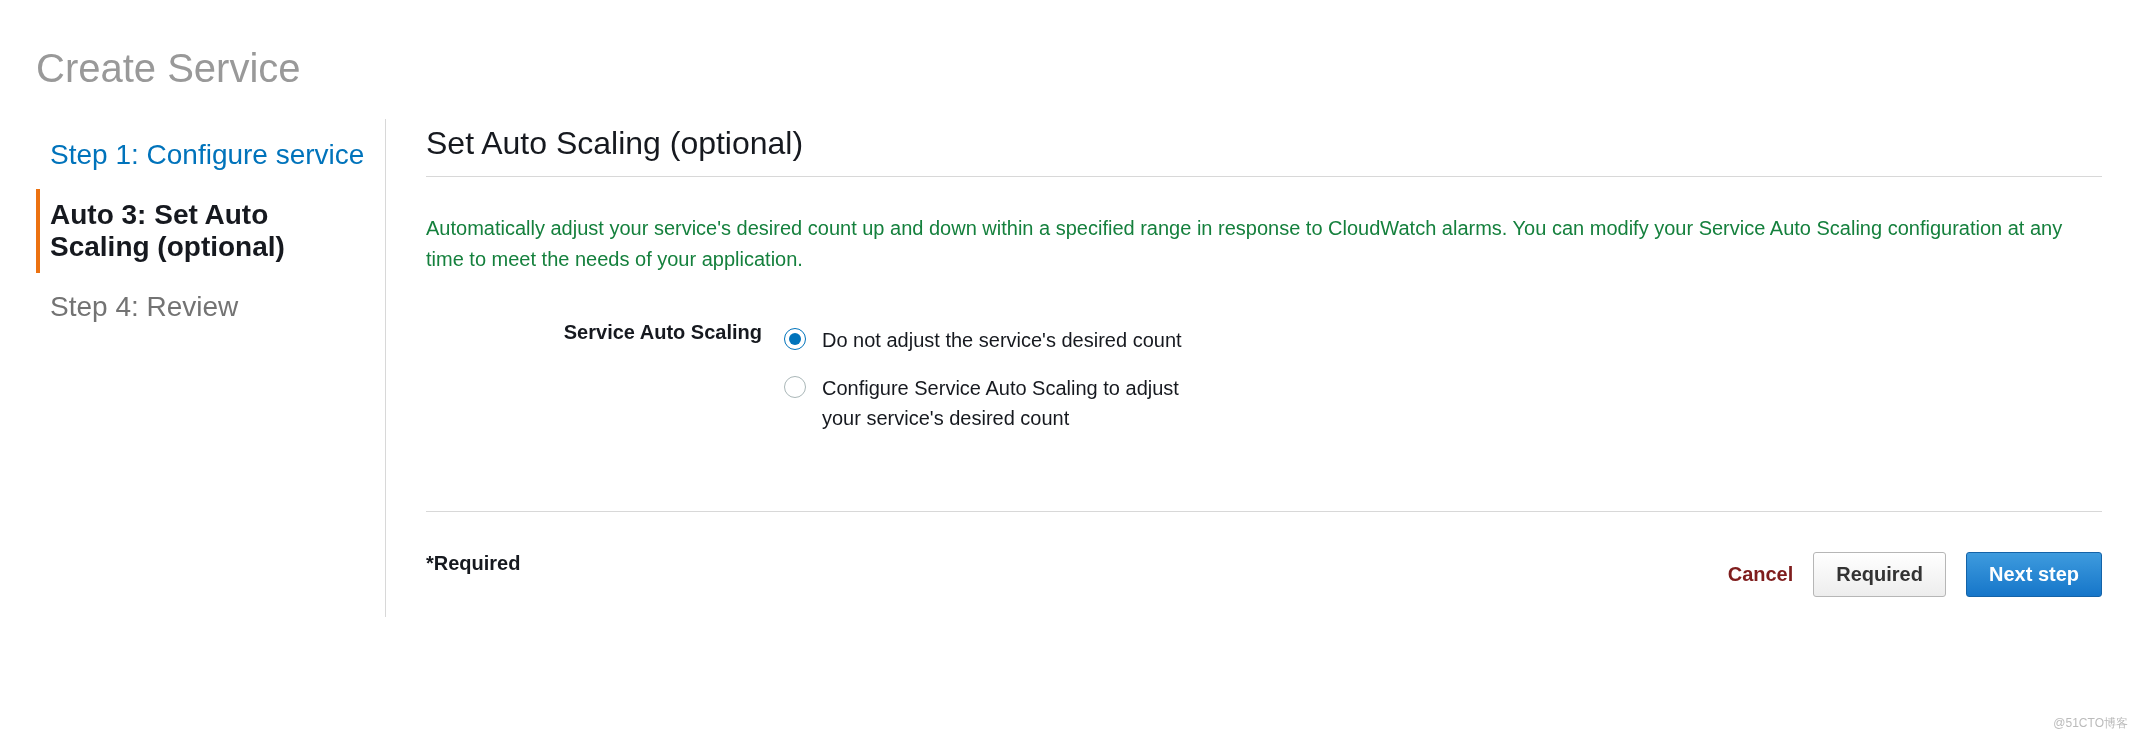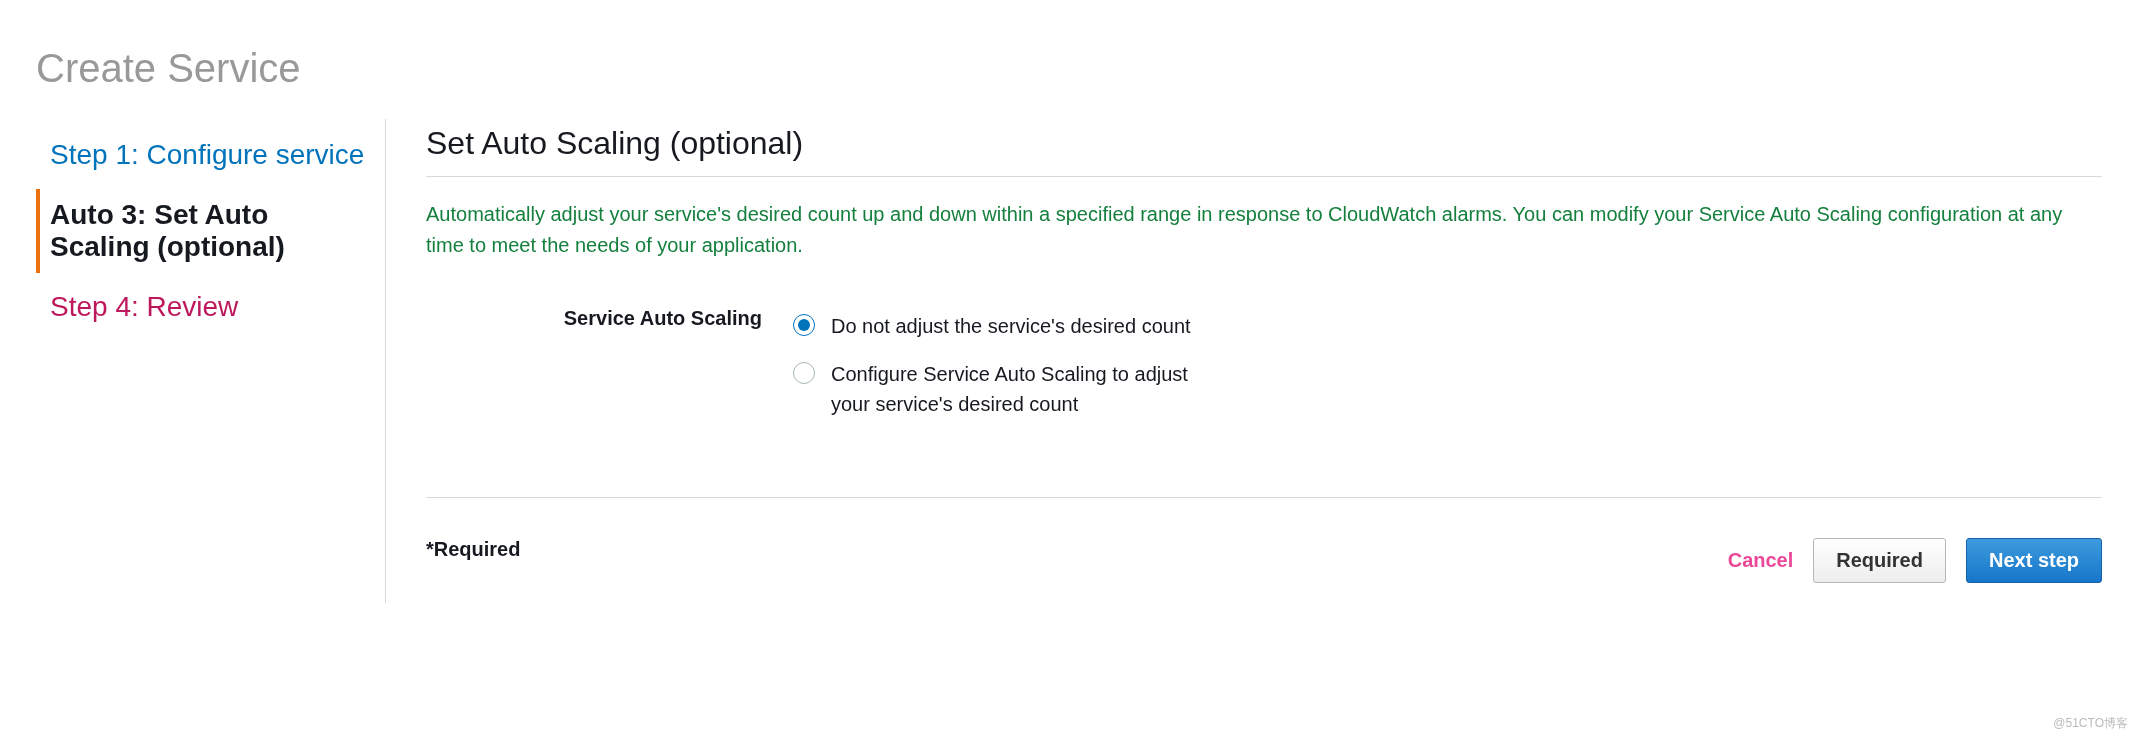--- a/index.html
+++ b/index.html
@@ -44,52 +44,51 @@
       color: #0073bb;
       cursor: pointer;
       border-left: 4px solid transparent;
     }
     .step-item.active {
       font-weight: 700;
       color: #16191f;
       border-left: 4px solid #ec7211;
     }
     .step-item.disabled {
-      color: #be185d;
+      color: #737373;
       cursor: default;
     }
 
     .main {
       flex: 1;
       padding-left: 40px;
       padding-top: 6px;
       display: flex;
       flex-direction: column;
     }
 
     .section-title {
       font-size: 32px;
       font-weight: 400;
       color: #16191f;
       padding-bottom: 14px;
       border-bottom: 1px solid #d8d8d8;
-      margin-bottom: 22px;
+      margin-bottom: 36px;
     }
 
     .section-desc {
       font-size: 20px;
       color: #15803d;
       line-height: 1.55;
       margin-bottom: 44px;
     }
 
     .form-row {
       display: flex;
       align-items: flex-start;
-      gap: 9px;
     }
 
     .form-label {
       width: 358px;
       flex-shrink: 0;
       text-align: right;
       font-weight: 700;
       font-size: 20px;
       padding-top: 2px;
       padding-right: 22px;
@@ -162,21 +161,21 @@
     }
 
     .footer-actions {
       margin-left: auto;
       display: flex;
       align-items: center;
       gap: 20px;
     }
 
     .link-cancel {
-      color: #ec4899;
+      color: #7f1d1d;
       font-size: 20px;
       font-weight: 700;
       cursor: pointer;
     }
 
     .btn {
       font-size: 20px;
       font-weight: 700;
       padding: 10px 22px;
       border-radius: 3px;

